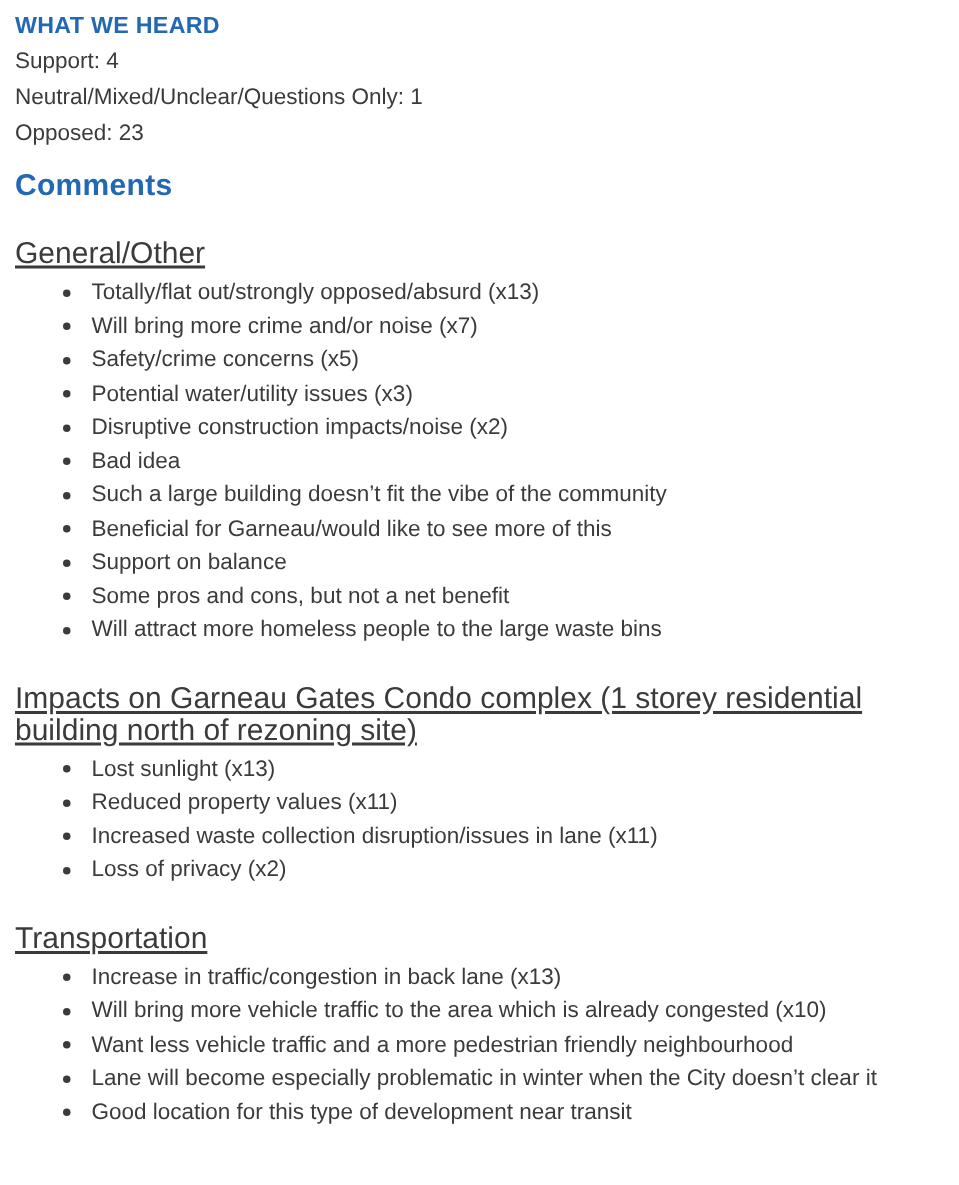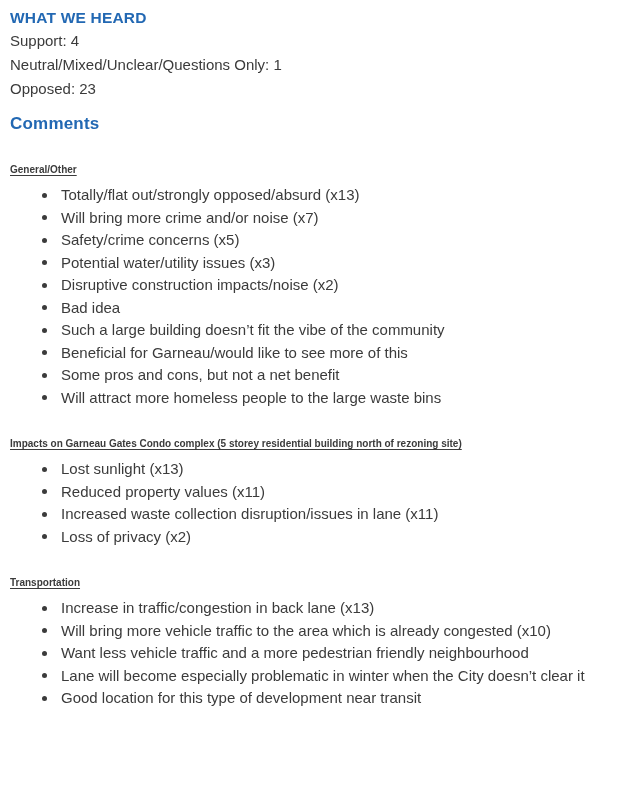--- a/index.html
+++ b/index.html
@@ -25,33 +25,33 @@
     font-size: 15.5px;
     line-height: 22px;
     letter-spacing: 0.2px;
   }
   .stats .stat-line {
     line-height: 24px;
   }
   .comments-heading {
     color: #2268b3;
     font-weight: 700;
-    font-size: 17px;
+    font-size: 20px;
     line-height: 22px;
     margin-top: 12px;
     letter-spacing: 0.2px;
   }
   .section {
     margin: 0;
   }
   .section-heading {
     margin-top: 24px;
     line-height: 21px;
-    font-weight: 700;
-    font-size: 10px;
+    font-weight: 400;
+    font-size: 20px;
     text-decoration: underline;
     text-underline-offset: 2px;
   }
   .section:first-of-type .section-heading {
     margin-top: 22px;
   }
   ul.bullet-list {
     list-style: none;
     margin: 4px;
     padding: 0;
@@ -91,27 +91,28 @@
     <div class="section-heading">General/Other</div>
     <ul class="bullet-list">
       <li>Totally/flat out/strongly opposed/absurd (x13)</li>
       <li>Will bring more crime and/or noise (x7)</li>
       <li>Safety/crime concerns (x5)</li>
       <li>Potential water/utility issues (x3)</li>
       <li>Disruptive construction impacts/noise (x2)</li>
       <li>Bad idea</li>
       <li>Such a large building doesn’t fit the vibe of the community</li>
       <li>Beneficial for Garneau/would like to see more of this</li>
+      <li>Support on balance</li>
       <li>Some pros and cons, but not a net benefit</li>
       <li>Will attract more homeless people to the large waste bins</li>
     </ul>
   </div>
 
   <div class="section">
-    <div class="section-heading">Impacts on Garneau Gates Condo complex (5 storey residential building north of rezoning site)</div>
+    <div class="section-heading">Impacts on Garneau Gates Condo complex (1 storey residential building north of rezoning site)</div>
     <ul class="bullet-list">
       <li>Lost sunlight (x13)</li>
       <li>Reduced property values (x11)</li>
       <li>Increased waste collection disruption/issues in lane (x11)</li>
       <li>Loss of privacy (x2)</li>
     </ul>
   </div>
 
   <div class="section">
     <div class="section-heading">Transportation</div>

